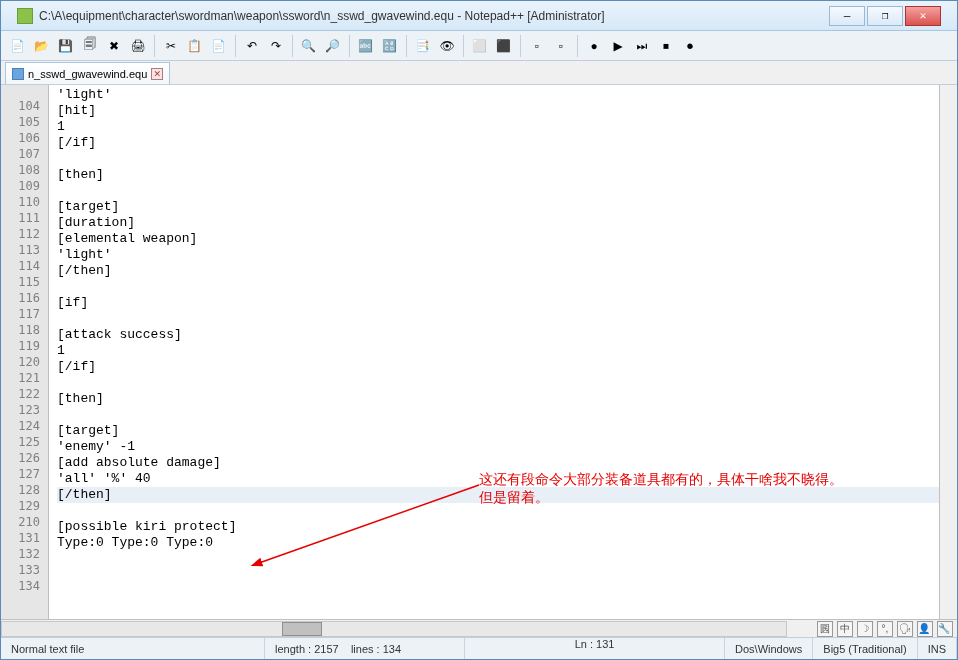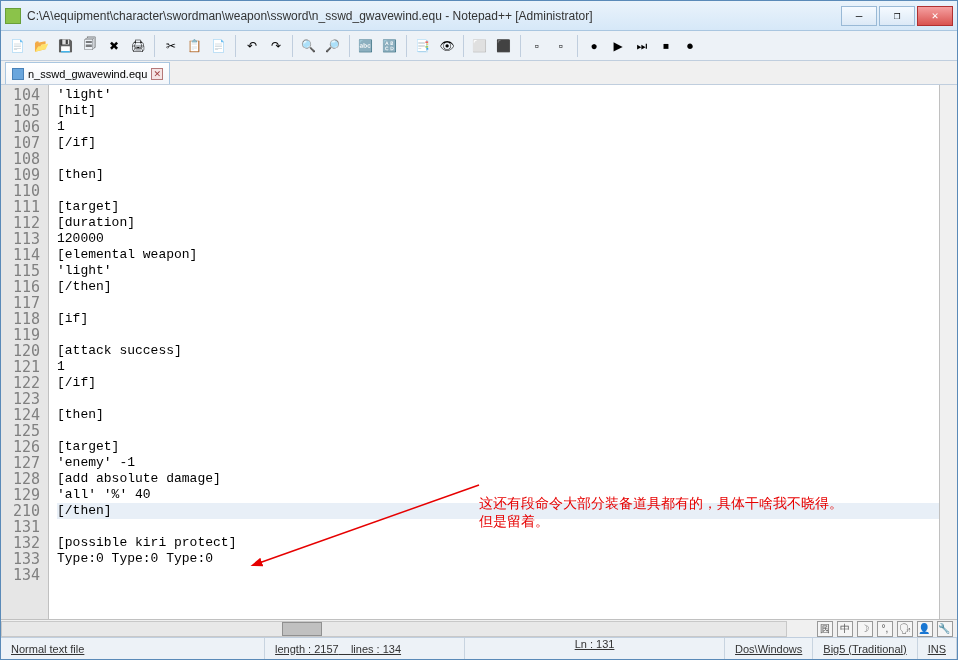--- a/index.html
+++ b/index.html
@@ -1,49 +1,49 @@
 <!DOCTYPE html>
 <html><head>
 <meta charset="utf-8">
 <style>
   * { margin: 0; padding: 0; box-sizing: border-box; }
   body { font-family: "Microsoft YaHei", Tahoma, sans-serif; font-size: 12px; background: #fff; }
   .window { width: 958px; height: 660px; border: 1px solid #5a8ab8; background: #fff; display: flex; flex-direction: column; }
-  .titlebar { height: 30px; background: linear-gradient(#eaf3fb,#d6e8f8); display: flex; align-items: center; padding: 0 4px; border-bottom: 1px solid #a9c6e0; }
+  .titlebar { height: 30px; background: linear-gradient(#eaf3fb,#d6e8f8); display: flex; align-items: center; padding: 0 16px; border-bottom: 1px solid #a9c6e0; }
   .titlebar .app-icon { width:16px; height:16px; background:#8bc34a; border:1px solid #689f38; margin-right:6px; }
   .titlebar .title-text { flex:1; color:#333; font-size:12px; }
   .win-btns { display:flex; gap:2px; }
   .win-btn { width:36px; height:20px; border:1px solid #99b9d6; background:linear-gradient(#f5faff,#dce9f6); display:flex; align-items:center; justify-content:center; font-family:monospace; font-size:11px; }
   .win-btn.close { background:linear-gradient(#f5a0a0,#d9534f); border-color:#b03030; color:#fff; }
   .menubar { height:22px; background:#edf2f7; border-bottom:1px solid #c0cede; display:flex; align-items:center; padding:0 8px; gap:2px; }
   .menubar .menu-item { padding:2px 6px; cursor:default; }
   .menubar .help { margin-left:2px; }
   .toolbar { height:30px; background:#edf2f7; border-bottom:1px solid #c0cede; display:flex; align-items:center; padding:0 6px; gap:2px; overflow:hidden;}
   .tool-btn { width:22px; height:22px; border:1px solid transparent; display:flex; align-items:center; justify-content:center; font-size:12px; }
   .tool-sep { width:1px; height:22px; background:#c0cede; margin:0 3px; }
   .tabbar { height:24px; background:#f0f0f0; border-bottom:1px solid #c0cede; display:flex; align-items:flex-end; padding-left:4px; }
   .tab { height:22px; background:linear-gradient(#fff,#f3f6fa); border:1px solid #a9c6e0; border-bottom:none; padding:0 6px; display:flex; align-items:center; gap:4px; font-size:11px; position:relative;margin-top:30px; }
   .tab .tab-icon { width:12px;height:12px;background:#6aa6dd;border:1px solid #4a82b8; }
   .tab .tab-close { width:12px;height:12px;border:1px solid #b57878;color:#a04040;font-size:9px;line-height:10px;text-align:center;background:#f5e5e5; }
   .editor-wrap { flex:1; display:flex; position:relative; overflow:hidden; }
-  .gutter { width:48px; background:#e6e6e6; border-right:1px solid #c0c0c0; font-family:Consolas,monospace; font-size:15px; color:#808080; padding-top:2px; text-align:right; }
+  .gutter { width:48px; background:#e6e6e6; border-right:1px solid #c0c0c0; font-family:Consolas,monospace; font-size:12px; color:#808080; padding-top:13px; text-align:right; }
   .gutter div { height:16px; line-height:16px; padding-right:8px; }
   .code { flex:1; font-family:Consolas,"Courier New",monospace; font-size:13px; color:#000; padding:2px 0 0 8px; position:relative; overflow:hidden; }
   .code .line { height:16px; line-height:16px; white-space:pre; }
   .code .line.hl { background:#e8eff7; }
-  .annot { position:absolute; font-family:"Microsoft YaHei",sans-serif; font-size:14px; color:#e60000;margin-top:24px; }
+  .annot { position:absolute; font-family:"Microsoft YaHei",sans-serif; font-size:14px; color:#e60000; }
   .annot-text { left:430px; top:386px; }
   .arrow-svg { position:absolute; left:200px; top:398px; pointer-events:none; }
   .hscroll { height:18px; background:#f0f0f0; border-top:1px solid #c0c0c0; display:flex; align-items:center; position:relative; }
   .hscroll .track { flex:1; height:16px; background:#e8e8e8; border:1px solid #c8c8c8; position:relative; margin-right:170px; }
   .hscroll .thumb { position:absolute; left:280px; width:40px; top:0; bottom:0; background:#c0c0c0; border:1px solid #909090; }
   .statuspanel { position:absolute; right:4px; top:0; display:flex; align-items:center; gap:4px; height:18px; }
   .stat-icon { width:16px;height:16px;border:1px solid #999;background:#f5f5f5;font-size:10px;line-height:14px;text-align:center;color:#555; }
   .statusbar { height:22px; border-top:1px solid #c0cede; background:#edf2f7; display:flex; align-items:center; font-size:11px; color:#333; }
-  .statusbar .cell { padding:0 10px; border-right:1px solid #c8d4e0; height:100%; display:flex; align-items:center;text-decoration:underline; }
+  .statusbar .cell { padding:0 10px; border-right:1px solid #c8d4e0; height:100%; display:flex; align-items:center; }
   .statusbar .cell.flex { flex:1; justify-content:flex-start; }
   .statusbar .cell.lenlines{ width:200px; }
   .statusbar .cell.pos{ width:260px;flex-direction:column; }
   .vscroll { width:18px; background:#f0f0f0; border-left:1px solid #c0c0c0; }
 </style>
 </head>
 <body>
 
 <div class="window">
   <div class="titlebar">
@@ -139,21 +139,20 @@
     <div class="code" id="code">
       <div class="line">'light'</div>
         <div class="line">[hit]</div>
         <div class="line">1</div>
         <div class="line">[/if]</div>
         <div class="line"></div>
         <div class="line">[then]</div>
         <div class="line"></div>
         <div class="line">[target]</div>
         <div class="line">[duration]</div>
-        <div class="line">120000</div>
         <div class="line">[elemental weapon]</div>
         <div class="line">'light'</div>
         <div class="line">[/then]</div>
         <div class="line"></div>
         <div class="line">[if]</div>
         <div class="line"></div>
         <div class="line">[attack success]</div>
         <div class="line">1</div>
         <div class="line">[/if]</div>
         <div class="line"></div>

